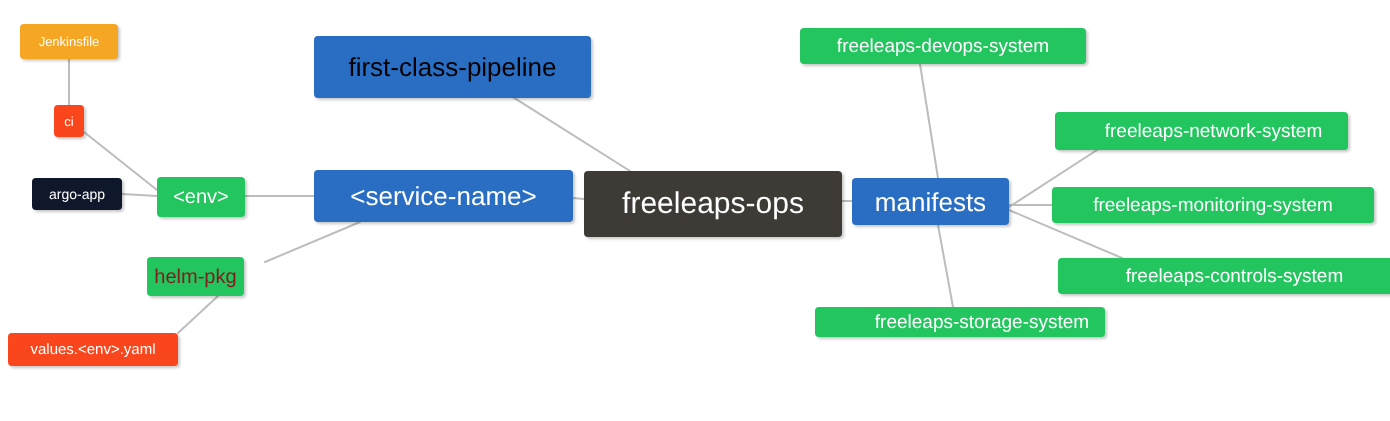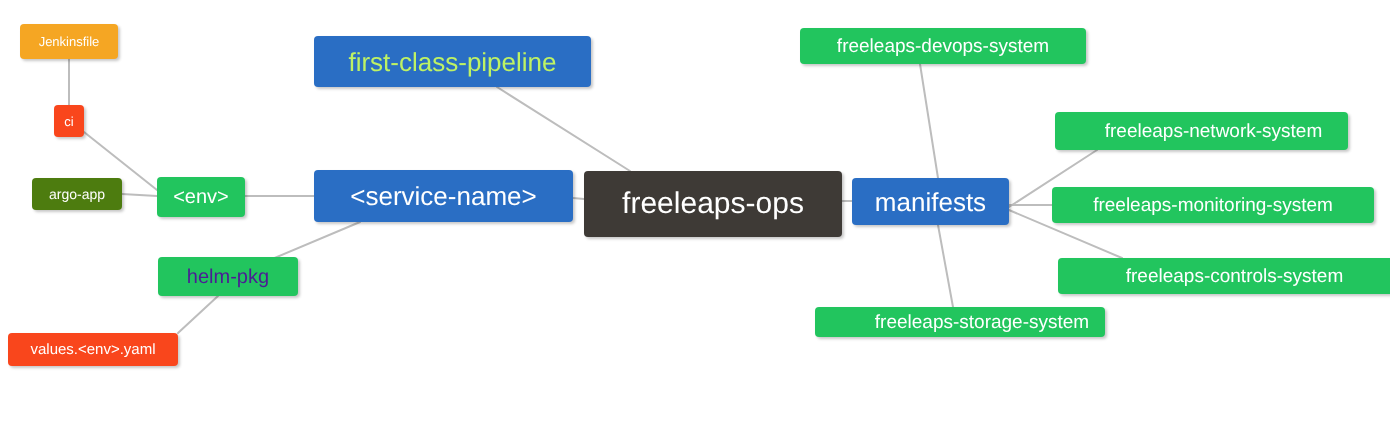--- a/index.html
+++ b/index.html
@@ -65,36 +65,36 @@
       <line x1="1009" y1="210" x2="1122" y2="258" stroke="#bdbdbd" stroke-width="2" stroke-linecap="round"></line>
       <line x1="938" y1="225" x2="953" y2="307" stroke="#bdbdbd" stroke-width="2" stroke-linecap="round"></line>
     </svg>
   <div id="node-layer">
       <div class="node" style="left: 20px; top: 24px; width: 98px; height: 35px; background: rgb(245, 166, 35); font-size: 13px; color: rgb(255, 255, 255);">
         <span class="node-label">Jenkinsfile</span>
       </div>
       <div class="node" style="left: 54px; top: 105px; width: 30px; height: 32px; background: rgb(249, 70, 28); font-size: 13px; color: rgb(255, 255, 255);">
         <span class="node-label">ci</span>
       </div>
-      <div class="node" style="left: 32px; top: 178px; width: 90px; height: 32px; background: #4d7c0f; font-size: 14px; color: rgb(255, 255, 255);">
+      <div class="node" style="left: 32px; top: 178px; width: 90px; height: 32px; background: #0f172a; font-size: 14px; color: rgb(255, 255, 255);">
         <span class="node-label">argo-app</span>
       </div>
       <div class="node" style="left: 157px; top: 177px; width: 88px; height: 40px; background: rgb(34, 197, 94); font-size: 20px; color: rgb(255, 255, 255);">
         <span class="node-label">&lt;env&gt;</span>
       </div>
       <div class="node" style="left: 8px; top: 333px; width: 170px; height: 33px; background: rgb(249, 70, 28); font-size: 15px; color: rgb(255, 255, 255);">
         <span class="node-label">values.&lt;env&gt;.yaml</span>
       </div>
-      <div class="node" style="left: 158px; top: 257px; width: 140px; height: 39px; background: rgb(34, 197, 94); font-size: 20px; color: #4c1d95;">
+      <div class="node" style="left: 147px; top: 257px; width: 97px; height: 39px; background: rgb(34, 197, 94); font-size: 20px; color: #7f1d1d;">
         <span class="node-label">helm-pkg</span>
       </div>
       <div class="node" style="left: 314px; top: 170px; width: 259px; height: 52px; background: rgb(42, 110, 196); font-size: 26px; color: rgb(255, 255, 255); align-items: center;">
         <span class="node-label">&lt;service-name&gt;</span>
       </div>
-      <div class="node" style="left: 314px; top: 36px; width: 277px; height: 51px; background: rgb(42, 110, 196); font-size: 26px; color: #bef264;">
+      <div class="node" style="left: 314px; top: 36px; width: 277px; height: 62px; background: rgb(42, 110, 196); font-size: 26px; color: #000000;">
         <span class="node-label">first-class-pipeline</span>
       </div>
       <div class="node" style="left: 584px; top: 171px; width: 258px; height: 66px; background: rgb(62, 58, 54); font-size: 30px; color: rgb(255, 255, 255);">
         <span class="node-label">freeleaps-ops</span>
       </div>
       <div class="node" style="left: 852px; top: 178px; width: 157px; height: 47px; background: rgb(42, 110, 196); font-size: 26px; color: rgb(255, 255, 255);">
         <span class="node-label">manifests</span>
       </div>
       <div class="node" style="left: 800px; top: 28px; width: 286px; height: 36px; background: rgb(34, 197, 94); font-size: 19px; color: rgb(255, 255, 255);">
         <span class="node-label">freeleaps-devops-system</span>

